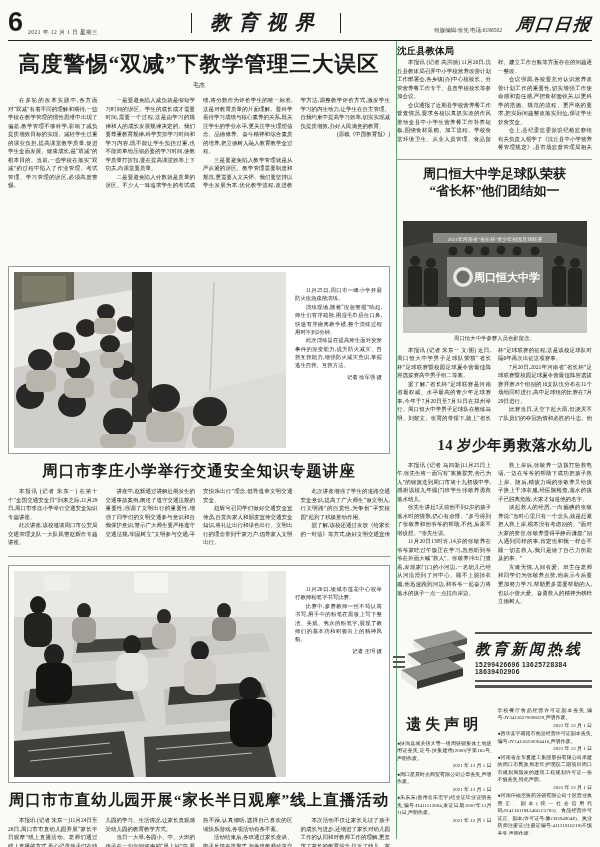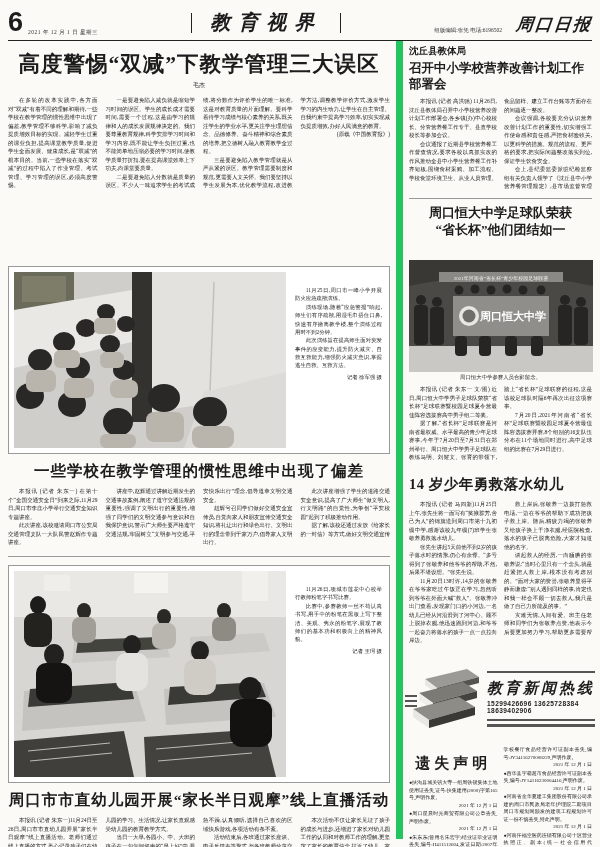--- a/index.html
+++ b/index.html
@@ -19,21 +19,21 @@
   .section-title { display:flex; align-items:center; gap:18px; }
   .section-title .bar { width:1px; height:20px; background:#222; }
   .section-title .txt { font-size:20px; font-weight:700; letter-spacing:8px; font-style:italic; }
   .hgroup-right { display:flex; align-items:flex-end; gap:14px; }
   .editorline { font-size:5.5px; color:#333; padding-bottom:2px; }
   .masthead { font-size:17px; font-weight:900; font-style:italic; letter-spacing:2px; transform:skewX(-6deg); }
 
   
   .content { display:flex; height:798px; }
   .col-left { width:388px; padding-right:6px; }
-  .col-right { width:196px; border-left:7px solid #22c55e; padding-left:6px; }
+  .col-right { width:196px; border-left:1px solid #22c55e; }
 
   .tiny { font-size:5.5px; line-height:1.55; text-align:justify; color:#222; }
   .tiny p { text-indent:2em; }
   .cols4 { column-count:4; column-gap:8px; }
   .cols2 { column-count:2; column-gap:7px; }
   .credit { text-align:right; text-indent:0 !important; margin-top:3px; }
 
   
   .main-article { padding-top:8px; }
   .main-title { font-size:21.5px; font-weight:900; text-align:center; letter-spacing:1px; }
@@ -57,21 +57,21 @@
   .kicker { font-size:9.5px; font-weight:900; margin-top:4px; }
   .r-title { font-size:12.5px; font-weight:900; margin:3px 0 5px; line-height:1.25; }
   .shenqiu-body { height:95px; overflow:hidden; }
   .r-divider { border-top:1px solid #999; margin:6px 0; }
 
   .fb-title { font-size:13px; font-weight:900; text-align:center; line-height:1.3; margin:4px 0 21px; }
   .fb-photo { margin:0 auto; display:block; }
   .fb-caption { font-size:5.4px; text-align:center; margin:2px 0 4px; color:#222; }
   .fb-body { height:80px; overflow:hidden; }
 
-  .rescue-title { font-size:14.5px; font-weight:900; text-align:left; margin:10px 0 6px; letter-spacing:.5px; }
+  .rescue-title { font-size:14.5px; font-weight:900; text-align:right; margin:10px 0 6px; letter-spacing:.5px; }
   .rescue-body { height:150px; overflow:hidden; }
 
   
   .hotline { display:flex; align-items:center; margin-top:6px; height:86px; }
   .hotline-left { flex:none; width:74px; position:relative; }
   .hotline-right { flex:1; padding-left:4px; }
   .hotline-title { font-size:15px; font-weight:900; font-style:italic; letter-spacing:3px; white-space:nowrap; }
   .hotline-nums { font-size:6.6px; font-weight:700; letter-spacing:.4px; margin-top:2px; font-family:"Liberation Sans",sans-serif; }
   .stripes { margin-top:5px; height:8px;
     background:repeating-linear-gradient(#555 0 2.5px, transparent 2.5px 5.5px); }
@@ -167,21 +167,21 @@
           <div class="tiny">
             <p>11月25日,周口市一峰小学开展防火应急疏散演练。</p>
             <p>演练现场,随着“应急警报”响起,师生们有序疏散,用湿毛巾捂住口鼻,快速有序撤离教学楼,整个演练过程用时不到2分钟。</p>
             <p>此次演练旨在提高师生面对突发事件的应变能力,提升防火减灾、自救互救能力,增强防火减灾意识,掌握逃生自救、互救方法。</p>
             <p class="credit">记者 徐军强 摄</p>
           </div>
         </div>
       </div>
 
       <div>
-        <div class="sub-title">一些学校在教学管理的惯性思维中出现了偏差</div>
+        <div class="sub-title">周口市李庄小学举行交通安全知识专题讲座</div>
         <div class="tiny cols4 lecture-body">
           <p>本报讯 (记者 朱东一) 在第十个“全国交通安全日”到来之际,11月29日,周口市李庄小学举行交通安全知识专题讲座。</p>
           <p>此次讲座,该校邀请周口市公安局交通管理支队一大队民警赵辉作专题讲座。</p>
           <p>讲座中,赵辉通过讲解近期发生的交通事故案例,阐述了遵守交通法规的重要性,强调了文明出行的重要性,增强了同学们的文明交通参与意识和自我保护意识,警示广大师生要严格遵守交通法规,牢固树立“文明参与交通,平安快乐出行”理念,倡导遵章文明交通安全。</p>
           <p>赵辉号召同学们做好交通安全宣传员,自觉向家人和朋友宣传交通安全知识,将礼让出行和绿色出行、文明出行的理念带到千家万户,倡导家人文明出行。</p>
           <p>此次讲座增强了学生的道路交通安全意识,提高了广大师生“做文明人,行文明路”的自觉性,为争创“平安校园”起到了积极推动作用。</p>
           <p>据了解,该校还通过发放《给家长的一封信》等方式,做好文明交通宣传工作,为打造文明和谐的城市交通环境尽一份力。</p>
         </div>
       </div>
       <div class="rule"></div>
@@ -248,21 +248,20 @@
           <p>活动结束后,各班通过家长座谈、电子反馈表等形式,与各班教师分享交流,促进家园共育方式的契合。</p>
           <p>本次活动不仅让家长见证了孩子的成长与进步,还增进了家长对幼儿园工作的认同和对教师工作的理解,更坚定了家长的教育信念,拉近了幼儿、家长、教师之间的距离。</p>
         </div>
       </div>
     </div>
 
     <div class="col-right">
 
       <div>
         <div class="kicker">沈丘县教体局</div>
-        <div class="r-title">召开中小学校营养改善计划工作部署会</div>
         <div class="tiny cols2 shenqiu-body">
           <p>本报讯 (记者 高洪驰) 11月26日,沈丘县教体局召开中小学校营养改善计划工作部署会,各乡镇(办)中心校校长、分管营养餐工作专干、县直学校校长等参加会议。</p>
           <p>会议通报了近期县学校营养餐工作督查情况,要求各校以真抓实改的作风推动全县中小学生营养餐工作补齐短板,围绕食材采购、加工流程、学校食堂环境卫生、从业人员管理、食品留样、建立工作台账等方面存在的问题逐一整改。</p>
           <p>会议强调,各校要充分认识营养改善计划工作的重要性,切实增强工作使命感和责任感,严把食材验收关,以更科学的措施、规范的流程、更严格的要求,把实际问题整改落实到位,保证学生饮食安全。</p>
           <p>会上,县纪委监委派驻纪检监察组有关负责人领学了《沈丘县中小学营养餐管理规定》,县市场监督管理局相关负责人就学校食品安全规范化管理对与会人员进行了培训。</p>
         </div>
       </div>
       <div class="r-divider"></div>
 
       <div>

